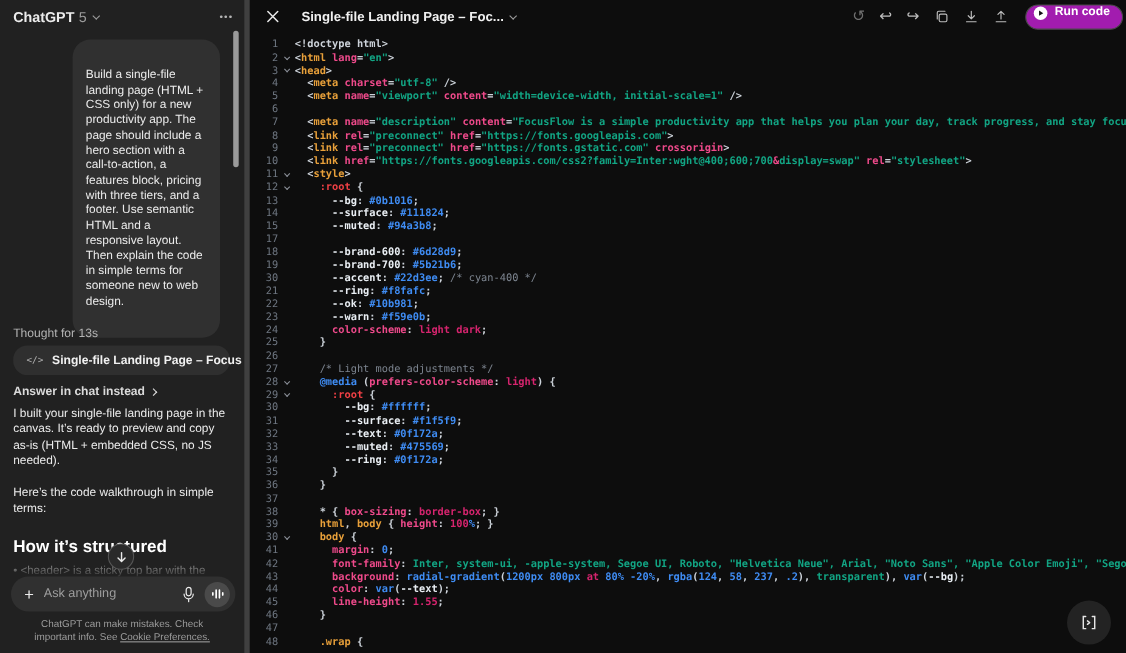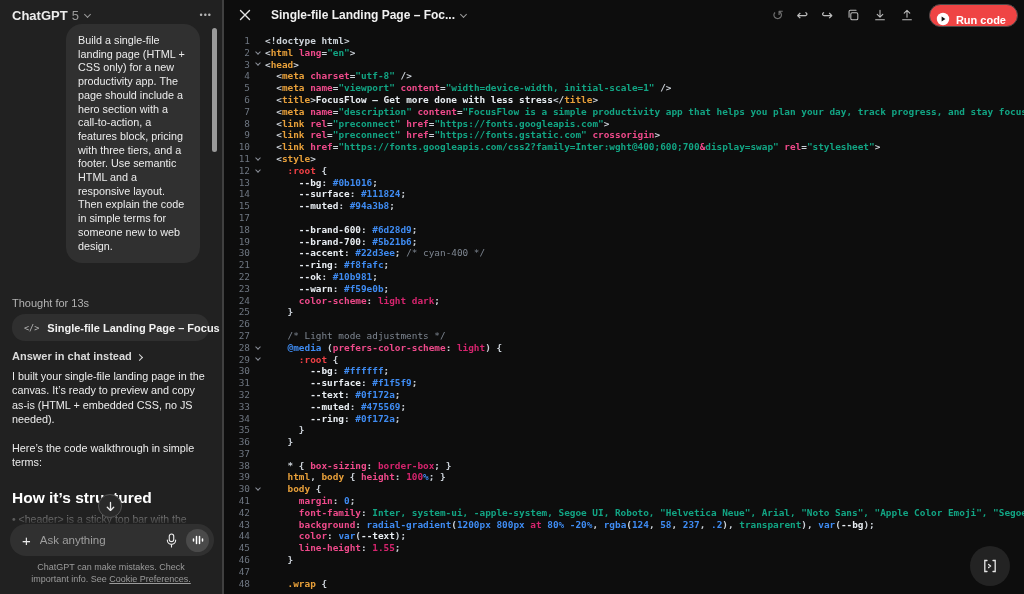--- a/index.html
+++ b/index.html
@@ -8,21 +8,21 @@
   .app { position:relative; width:866px; height:594px; }
 
   
   .chat { position:absolute; left:0; top:0; width:222px; height:594px; background:#212121; overflow:hidden; }
   .chat-header { position:absolute; left:0; top:0; width:222px; height:30px; display:flex; align-items:center; padding:0 10px 0 12px; }
   .model-name { color:#ececec; font-size:13px; font-weight:700; }
   .model-ver { color:#9b9b9b; font-size:13px; font-weight:400; margin-left:4px; }
   .chev { display:inline-block; width:5px; height:5px; border-right:1.4px solid #9b9b9b; border-bottom:1.4px solid #9b9b9b; transform:rotate(45deg); margin-left:6px; margin-bottom:2px; }
   .chat-menu { margin-left:auto; color:#b4b4b4; font-size:9px; letter-spacing:1px; cursor:pointer; }
 
-  .bubble { position:absolute; right:22px; top:24px; width:134px; background:#303030; border-radius:16px; padding:10px 12px; color:#ececec; font-size:10.8px; line-height:13.7px; }
+  .bubble { position:absolute; right:22px; top:36px; width:134px; background:#303030; border-radius:16px; padding:26px 12px; color:#ececec; font-size:10.8px; line-height:13.7px; }
 
   .thought { position:absolute; left:12px; top:297px; color:#b4b4b4; font-size:11px; }
   .canvas-card { position:absolute; left:12px; top:314px; right:13px; height:27px; background:#2f2f2f; border-radius:13px; display:flex; align-items:center; gap:8px; padding:0 12px; cursor:pointer; }
   .code-glyph { color:#b4b4b4; font-size:8.5px; font-family:"DejaVu Sans Mono",monospace; }
   .canvas-card-label { color:#f1f1f1; font-size:11px; font-weight:700; white-space:nowrap; }
   .answer-link { position:absolute; left:12px; top:350px; color:#dadada; font-size:11px; cursor:pointer;font-weight:bold; }
   .chev-r { display:inline-block; width:5px; height:5px; border-right:1.4px solid #dadada; border-bottom:1.4px solid #dadada; transform:rotate(-45deg); margin-left:5px; }
 
   .para { position:absolute; left:12px; width:198px; color:#ececec; font-size:10.8px; line-height:14.3px; }
   .p1 { top:369px; } .p2 { top:441px; }
@@ -37,29 +37,29 @@
   .ask-input { flex:1; margin-left:9px; background:transparent; border:none; outline:none; color:#ececec; font-size:11.5px; min-width:0; font-family:inherit; }
   .ask-input::placeholder { color:#9e9e9e; }
   .mic { margin-right:8px; cursor:pointer; display:flex; }
   .voice-btn { width:23px; height:23px; border-radius:50%; background:#4a4a4a; display:flex; align-items:center; justify-content:center; cursor:pointer; }
 
   .disclaimer { position:absolute; left:50%; transform:translateX(-50%); top:561px; width:162px; text-align:center; color:#9b9b9b; font-size:9px; line-height:12px; }
   .disclaimer .lnk { text-decoration:underline; cursor:pointer; }
   .chat-scrollbar { position:absolute; left:212px; top:28px; width:5px; height:124px; background:#9a9a9a; border-radius:3px; cursor:pointer; }
 
   
-  .canvas { position:absolute; left:222px; top:0; width:802px; height:594px; background:#0d0d0d; border-left:2px solid #404040; }
+  .canvas { position:absolute; left:222px; top:0; width:802px; height:594px; background:#0d0d0d; border-left:5px solid #404040; }
   .cv-header { position:absolute; left:0; top:0; width:802px; height:30px; display:flex; align-items:center; padding:0 8px 0 15px; }
   .cv-close { color:#e6e6e6; display:flex; cursor:pointer; }
   .cv-title { color:#f1f1f1; font-size:12px; font-weight:700; margin-left:20px; white-space:nowrap; cursor:pointer; }
   .cv-title .chev { border-color:#9b9b9b; }
   .cv-actions { margin-left:auto; display:flex; align-items:center; gap:13px; }
   .hicon { color:#bdbdbd; font-size:14px; font-family:"DejaVu Sans",sans-serif; line-height:1; cursor:pointer; display:flex; align-items:center; }
   .hicon.dim { color:#6f6f6f; }
-  .run-pill { display:flex; align-items:flex-end; gap:6px; height:23px; padding:0 11px 0 6px; border:1px solid #4a4a4a; border-radius:12px; background:#ef4444; cursor:pointer; margin-left:2px; }
+  .run-pill { display:flex; align-items:flex-start; gap:6px; height:23px; padding:0 11px 0 6px; border:1px solid #4a4a4a; border-radius:12px; background:#a21caf; cursor:pointer; margin-left:2px; }
   .run-label { color:#ffffff; font-size:11px; font-weight:700; }
 
   .editor { position:absolute; left:0; top:30px; width:802px; height:564px; overflow:hidden; padding-top:5px;
     font-family:"DejaVu Sans Mono","Liberation Mono",monospace; font-size:9.4px; line-height:11.8px; font-weight:600; }
   .row { display:flex; height:11.8px; white-space:pre; }
   .gutter { width:26px; text-align:right; color:#6e7681; flex:0 0 26px; font-weight:400; }
   .foldcol { width:15px; flex:0 0 15px; display:flex; align-items:center; justify-content:center; }
   .fold-chev { width:4px; height:4px; border-right:1.2px solid #8a8f98; border-bottom:1.2px solid #8a8f98; transform:rotate(45deg); margin-top:-2px; }
   .codecol { white-space:pre; }
   .tk-p { color:#cdd3da; } .tk-w { color:#e9eef3; }
@@ -169,21 +169,21 @@
       </span>
     </div>
 
     <div class="editor">
       <div id="code-lines">
           <div class="row"><span class="gutter">1</span><span class="foldcol"></span><span class="codecol"><span class="tk-p">&lt;!doctype html&gt;</span></span></div>
           <div class="row"><span class="gutter">2</span><span class="foldcol"><span class="fold-chev"></span></span><span class="codecol"><span class="tk-p">&lt;</span><span class="tk-g">html</span><span class="tk-a"> lang</span><span class="tk-p">=</span><span class="tk-s">"en"</span><span class="tk-p">&gt;</span></span></div>
           <div class="row"><span class="gutter">3</span><span class="foldcol"><span class="fold-chev"></span></span><span class="codecol"><span class="tk-p">&lt;</span><span class="tk-g">head</span><span class="tk-p">&gt;</span></span></div>
           <div class="row"><span class="gutter">4</span><span class="foldcol"></span><span class="codecol"><span class="tk-p">  &lt;</span><span class="tk-g">meta</span><span class="tk-a"> charset</span><span class="tk-p">=</span><span class="tk-s">"utf-8"</span><span class="tk-p"> /&gt;</span></span></div>
           <div class="row"><span class="gutter">5</span><span class="foldcol"></span><span class="codecol"><span class="tk-p">  &lt;</span><span class="tk-g">meta</span><span class="tk-a"> name</span><span class="tk-p">=</span><span class="tk-s">"viewport"</span><span class="tk-a"> content</span><span class="tk-p">=</span><span class="tk-s">"width=device-width, initial-scale=1"</span><span class="tk-p"> /&gt;</span></span></div>
-          <div class="row"><span class="gutter">6</span><span class="foldcol"></span><span class="codecol"><span class="tk-p">  &lt;</span><span class="tk-g">title</span><span class="tk-p">&gt;</span><span class="tk-w">FocusFlow — Get more done with less stress</span><span class="tk-p">&lt;/</span><span class="tk-g">title</span><span class="tk-p">&gt;</span></span></div>
+          <div class="row"><span class="gutter">6</span><span class="foldcol"></span></div>
           <div class="row"><span class="gutter">7</span><span class="foldcol"></span><span class="codecol"><span class="tk-p">  &lt;</span><span class="tk-g">meta</span><span class="tk-a"> name</span><span class="tk-p">=</span><span class="tk-s">"description"</span><span class="tk-a"> content</span><span class="tk-p">=</span><span class="tk-s">"FocusFlow is a simple productivity app that helps you plan your day, track progress, and stay focused."</span></span></div>
           <div class="row"><span class="gutter">8</span><span class="foldcol"></span><span class="codecol"><span class="tk-p">  &lt;</span><span class="tk-g">link</span><span class="tk-a"> rel</span><span class="tk-p">=</span><span class="tk-s">"preconnect"</span><span class="tk-a"> href</span><span class="tk-p">=</span><span class="tk-s">"https://fonts.googleapis.com"</span><span class="tk-p">&gt;</span></span></div>
           <div class="row"><span class="gutter">9</span><span class="foldcol"></span><span class="codecol"><span class="tk-p">  &lt;</span><span class="tk-g">link</span><span class="tk-a"> rel</span><span class="tk-p">=</span><span class="tk-s">"preconnect"</span><span class="tk-a"> href</span><span class="tk-p">=</span><span class="tk-s">"https://fonts.gstatic.com"</span><span class="tk-a"> crossorigin</span><span class="tk-p">&gt;</span></span></div>
           <div class="row"><span class="gutter">10</span><span class="foldcol"></span><span class="codecol"><span class="tk-p">  &lt;</span><span class="tk-g">link</span><span class="tk-a"> href</span><span class="tk-p">=</span><span class="tk-s">"https://fonts.googleapis.com/css2?family=Inter:wght@400;600;700</span><span class="tk-a">&amp;</span><span class="tk-s">display=swap"</span><span class="tk-a"> rel</span><span class="tk-p">=</span><span class="tk-s">"stylesheet"</span><span class="tk-p">&gt;</span></span></div>
           <div class="row"><span class="gutter">11</span><span class="foldcol"><span class="fold-chev"></span></span><span class="codecol"><span class="tk-p">  &lt;</span><span class="tk-g">style</span><span class="tk-p">&gt;</span></span></div>
           <div class="row"><span class="gutter">12</span><span class="foldcol"><span class="fold-chev"></span></span><span class="codecol"><span class="tk-r">    :root</span><span class="tk-p"> {</span></span></div>
           <div class="row"><span class="gutter">13</span><span class="foldcol"></span><span class="codecol"><span class="tk-v">      --bg</span><span class="tk-p">: </span><span class="tk-b">#0b1016</span><span class="tk-p">;</span></span></div>
           <div class="row"><span class="gutter">14</span><span class="foldcol"></span><span class="codecol"><span class="tk-v">      --surface</span><span class="tk-p">: </span><span class="tk-b">#111824</span><span class="tk-p">;</span></span></div>
           <div class="row"><span class="gutter">15</span><span class="foldcol"></span><span class="codecol"><span class="tk-v">      --muted</span><span class="tk-p">: </span><span class="tk-b">#94a3b8</span><span class="tk-p">;</span></span></div>
           <div class="row"><span class="gutter">17</span><span class="foldcol"></span></div>

